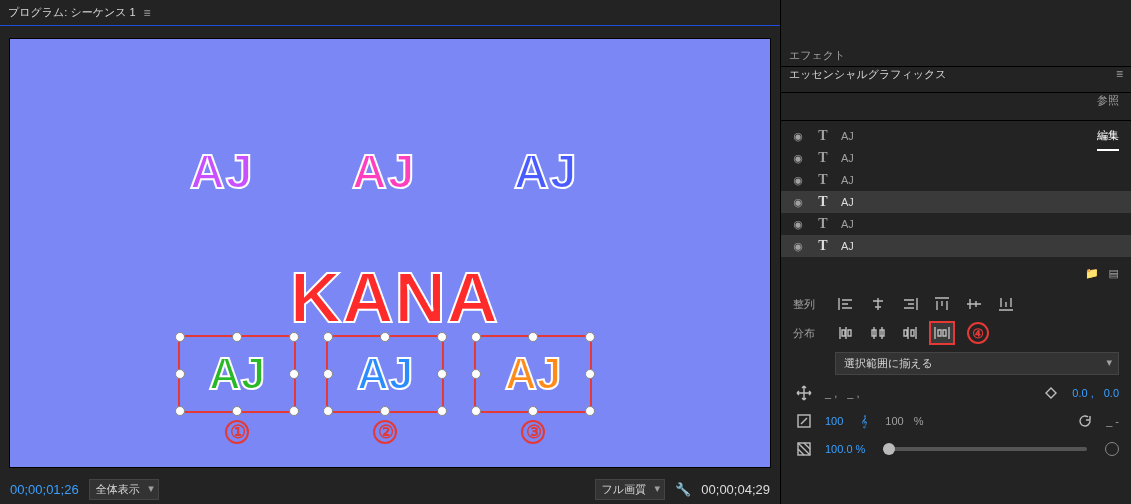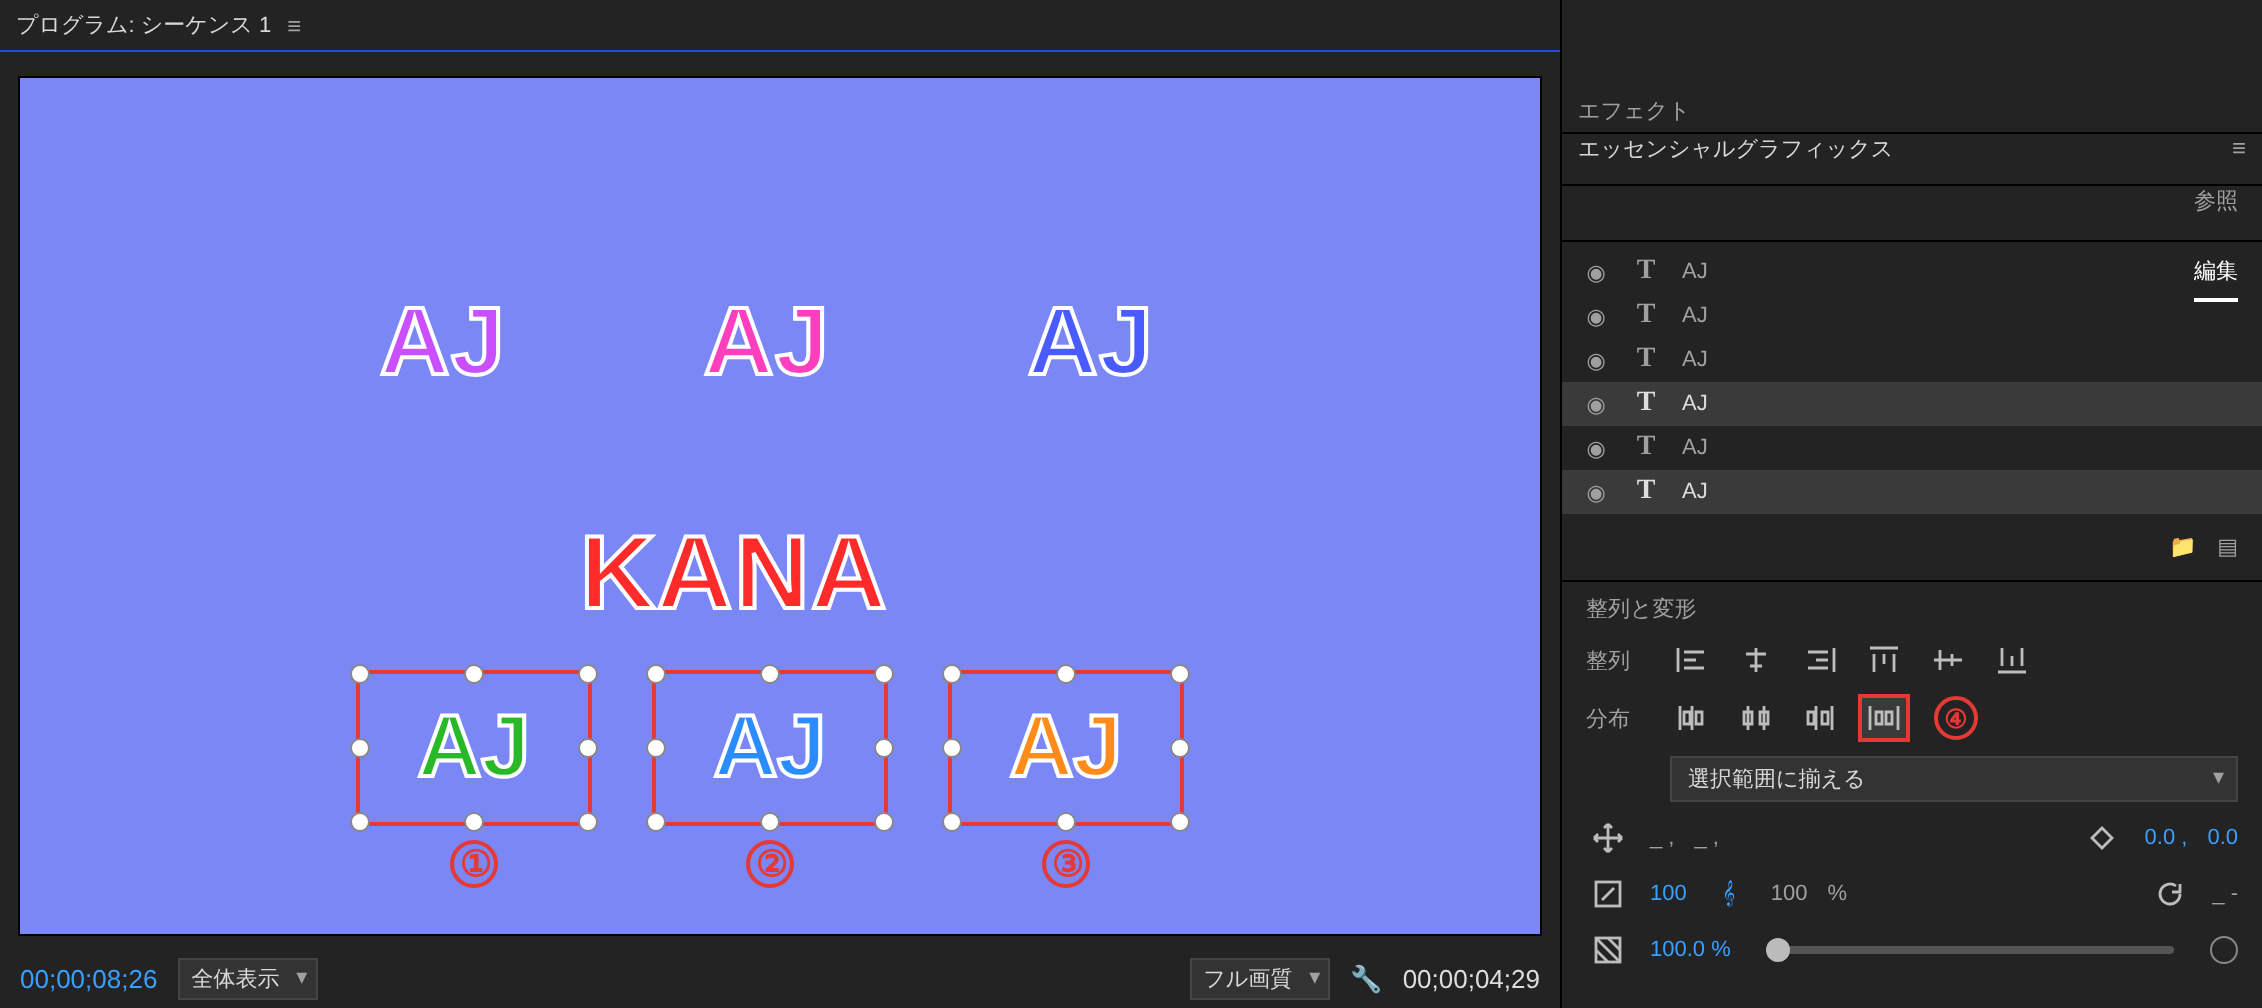--- a/index.html
+++ b/index.html
@@ -21,21 +21,21 @@
   .prog-head{height:26px;display:flex;align-items:center;padding:0 8px;background:var(--bg1);border-bottom:1px solid #1d4ed8;}
   .prog-title{color:var(--fg);font-size:11px;}
   .burger{margin-left:8px;color:var(--fg-dim);font-size:12px;}
   .prog-body{flex:1;display:flex;align-items:center;justify-content:center;background:var(--bg1);padding:6px 8px 0 8px;}
   .canvas{width:760px;height:428px;background:var(--canvas);position:relative;box-shadow:0 0 0 1px #000;}
   .txt{position:absolute;font-family:"Segoe UI","Arial Black",sans-serif;font-weight:900;letter-spacing:1px;}
   .aj-top{font-size:48px;-webkit-text-stroke:2px #fff;}
   .aj1{left:180px;top:105px;color:#c94fff;}
   .aj2{left:342px;top:105px;color:#ff3fbd;}
   .aj3{left:504px;top:105px;color:#4a5cff;}
-  .kana{left:280px;top:218px;font-size:52px;color:#ff2a2a;-webkit-text-stroke:2px #fff;}
+  .kana{left:280px;top:218px;font-size:71px;color:#ff2a2a;-webkit-text-stroke:2px #fff;}
   .sel{position:absolute;border:2px solid #e53935;}
   .sel .aj{position:absolute;inset:0;display:flex;align-items:center;justify-content:center;font-family:"Segoe UI","Arial Black",sans-serif;font-weight:900;font-size:44px;-webkit-text-stroke:2px #fff;}
   .sel1{left:168px;top:296px;width:118px;height:78px;}
   .sel1 .aj{color:#28b828;}
   .sel2{left:316px;top:296px;width:118px;height:78px;}
   .sel2 .aj{color:#2a8cff;}
   .sel3{left:464px;top:296px;width:118px;height:78px;}
   .sel3 .aj{color:#ff8c1a;}
   .handles{position:absolute;inset:0;}
   .handle{position:absolute;width:10px;height:10px;border-radius:50%;background:#fff;border:1px solid #888;}
@@ -139,21 +139,21 @@
               <span class="handle h-br"></span>
           </div>
         </div>
 
         <span class="mark m1"><span>①</span></span>
         <span class="mark m2"><span>②</span></span>
         <span class="mark m3"><span>③</span></span>
       </div>
     </div>
     <div class="prog-foot">
-      <span class="tc">00;00;08;26</span>
+      <span class="tc">00;00;01;26</span>
       <span class="dd">全体表示</span>
       <span class="spacer"></span>
       <span class="dd">フル画質</span>
       <span class="wrench">🔧</span>
       <span class="tc" style="color:#ddd">00;00;04;29</span>
     </div>
   </div>
 
   <div class="rcol">
     <div class="mini-panel">
@@ -199,21 +199,20 @@
             <span class="eye">◉</span>
             <span class="Ticon">T</span>
             <span>AJ</span>
           </div>
       </div>
       <div class="layer-act">
         <span>📁</span>
         <span>▤</span>
       </div>
 
-      <div class="section-title">整列と変形</div>
 
       <div class="row">
         <span class="lbl">整列</span>
         <span class="iconbtn">
             <svg width="16" height="14">
               <path d="M1 1v12M4 3h10M4 7h6M4 11h10"></path>
             </svg>
           </span>
         <span class="iconbtn">
             <svg width="16" height="14">

